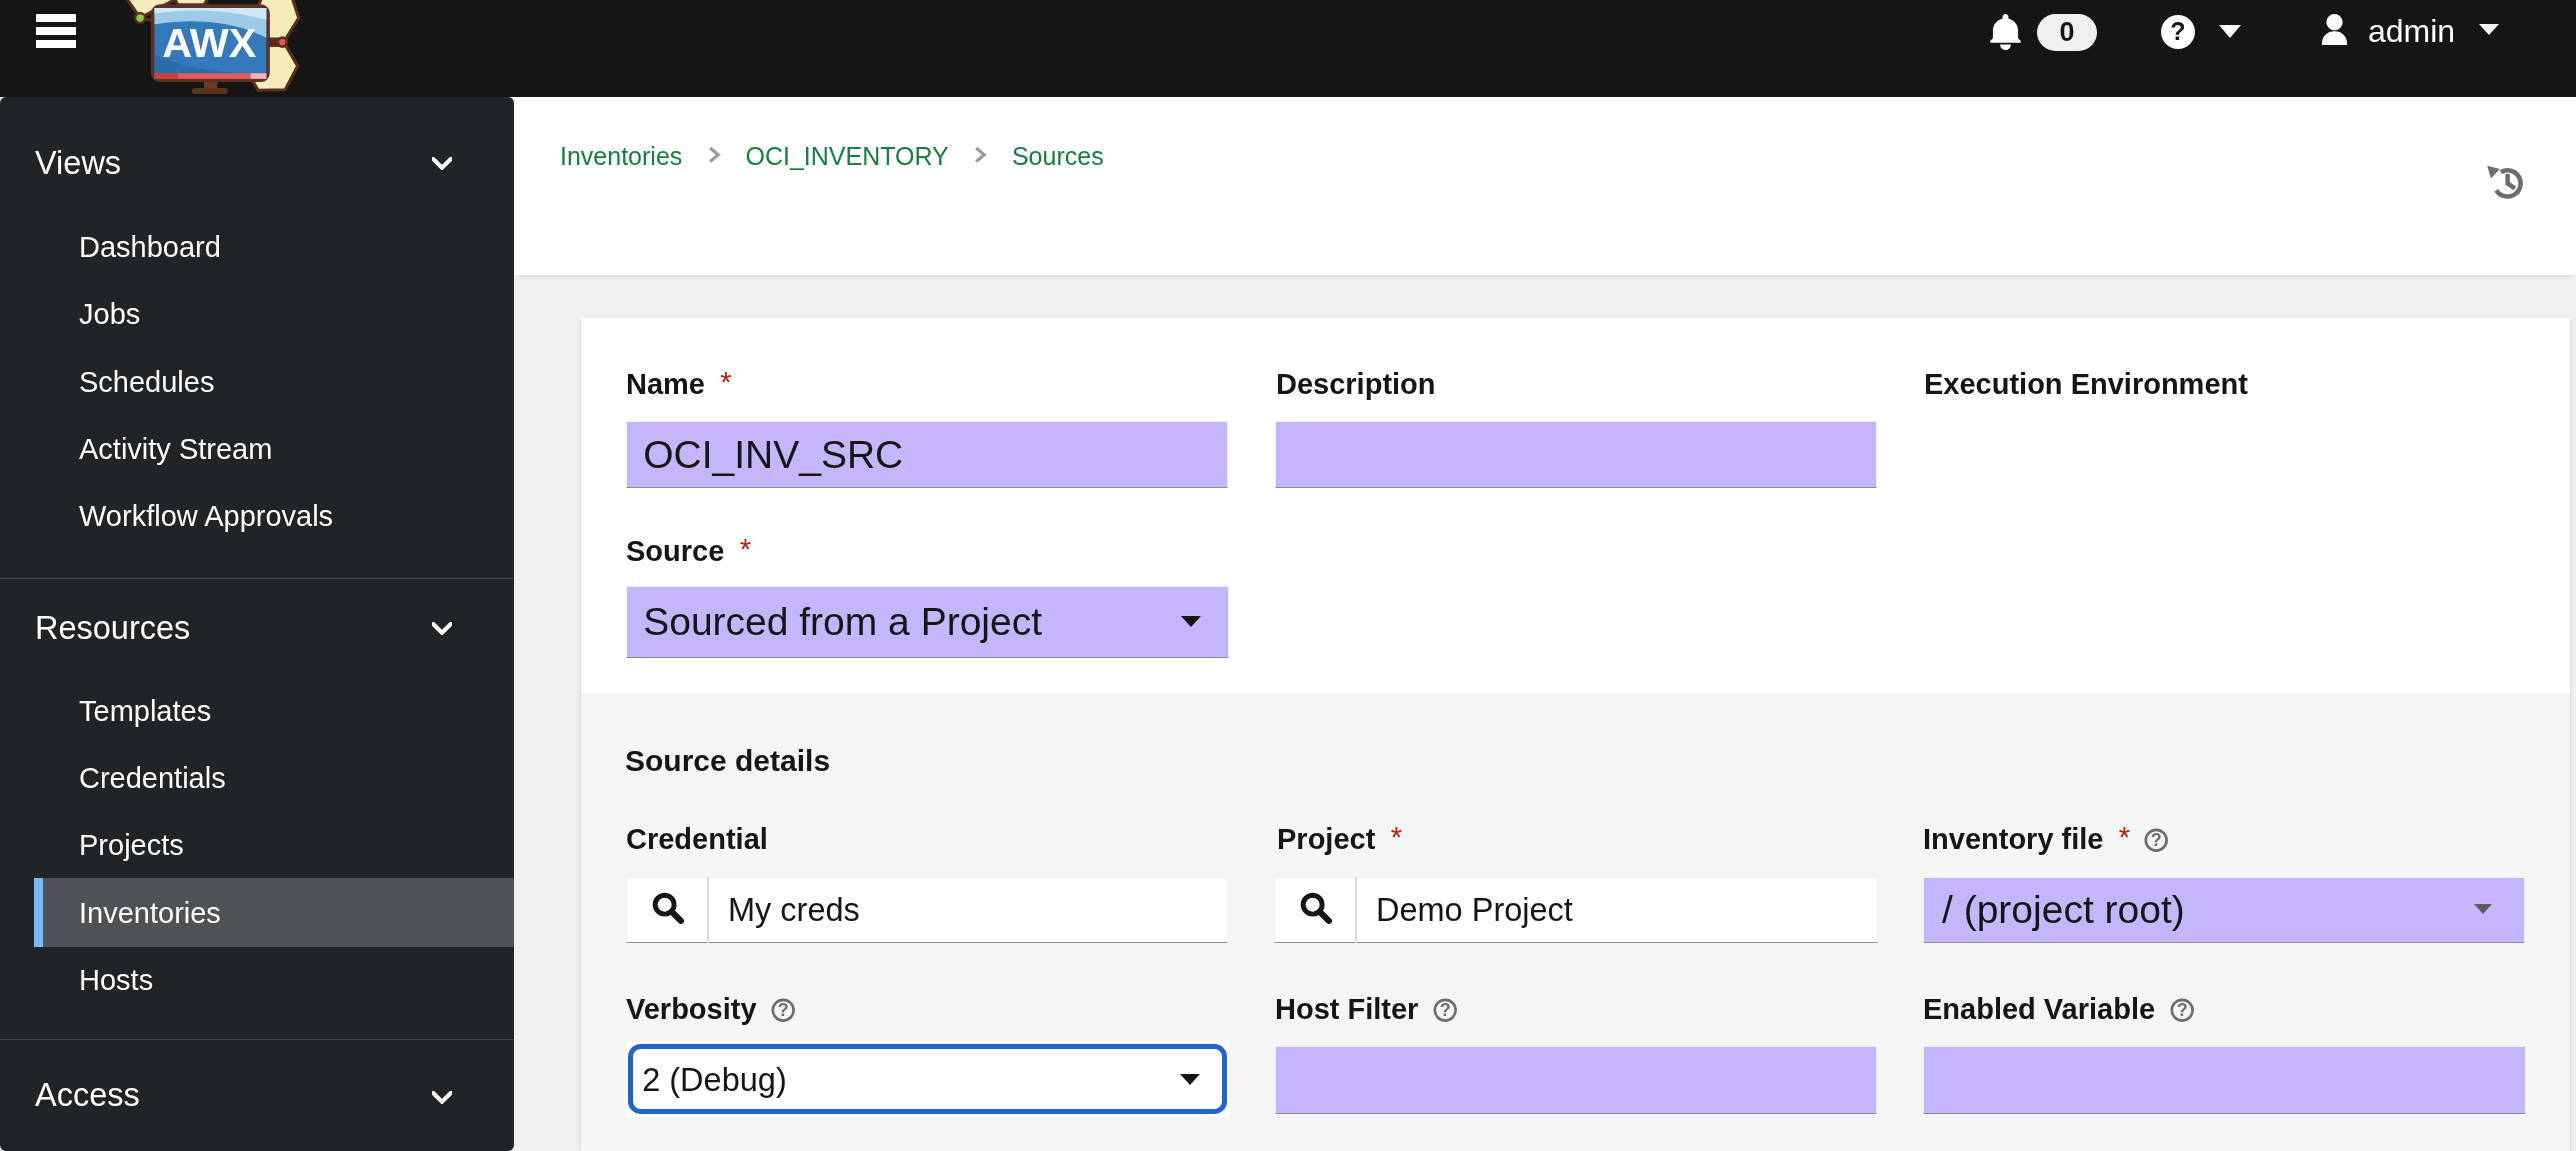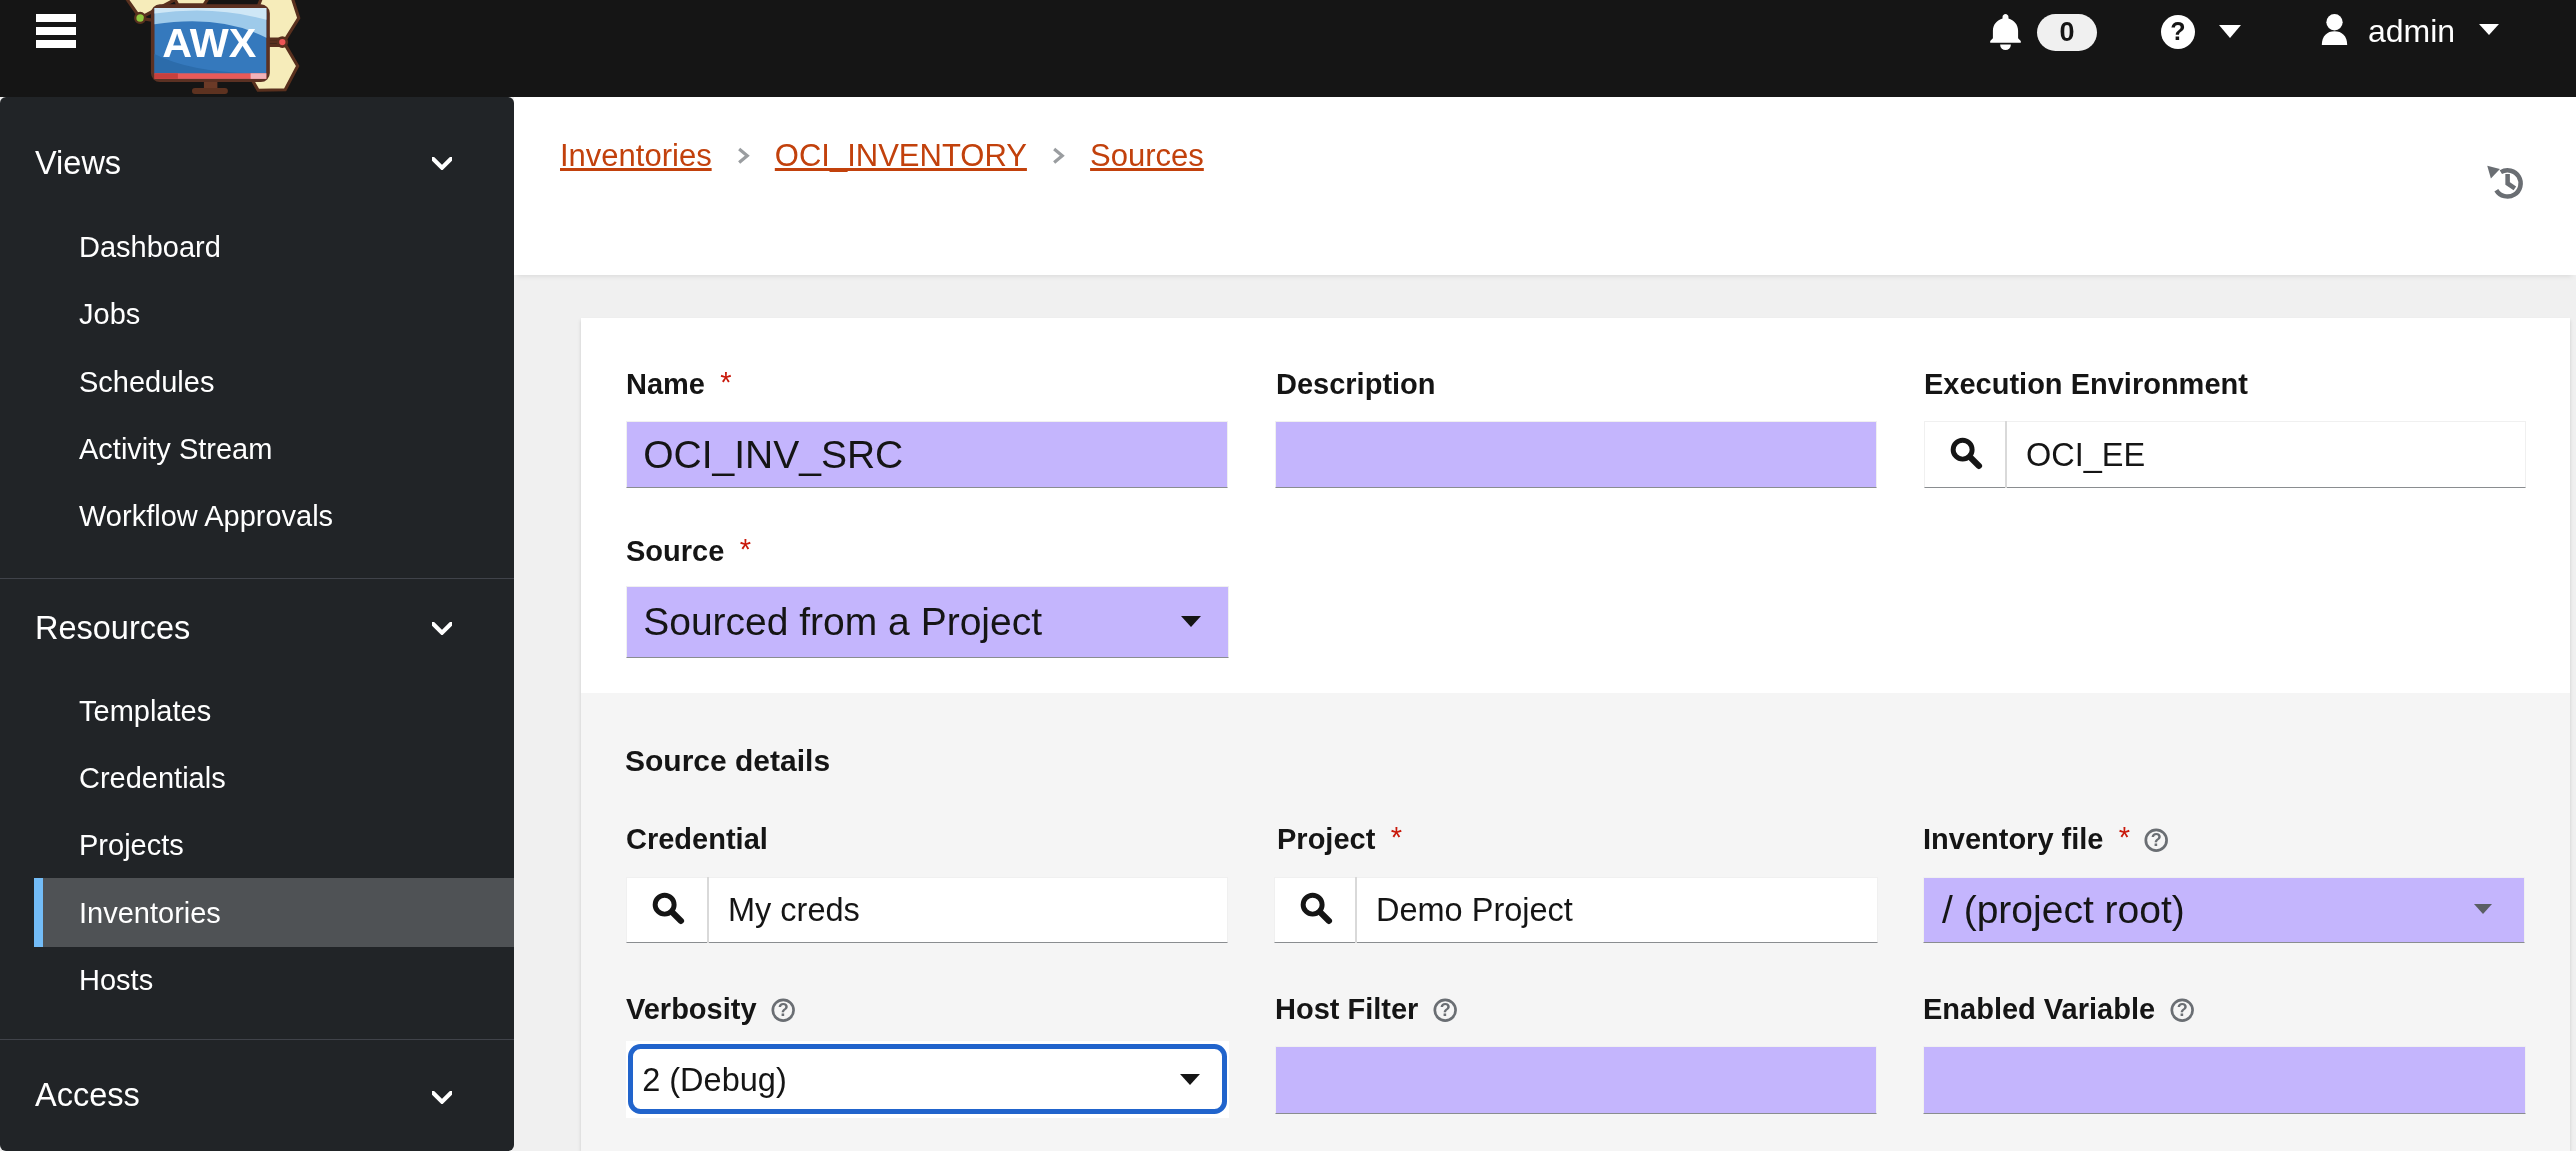--- a/index.html
+++ b/index.html
@@ -14,21 +14,21 @@
 
 #sidebar { position:absolute; left:0; top:97px; width:514px; height:1054px; background:#212427; z-index:20;border-radius:6px; }
 .navtitle { position:absolute; left:35px; color:#fff; font-size:32.5px; line-height:40px; font-weight:400; }
 .navitem { position:absolute; left:79px; color:#fff; font-size:29px; line-height:36px; font-weight:400; }
 .navchev { position:absolute; left:432px; width:20px; height:12.6px; }
 .navdiv { position:absolute; left:0; width:514px; height:0.9px; background:#40434a; }
 #navsel { position:absolute; left:34px; top:781px; width:480px; height:69px; background:#4f5255; border-left:9px solid #73bcf7; }
 
 
 #pagehead { position:absolute; left:514px; top:97px; width:2062px; height:178px; background:#fff; z-index:10; box-shadow:0 3.6px 5.4px -2.7px rgba(3,3,3,.10); }
-#crumbs { position:absolute; left:46px; top:42px; font-size:31px; line-height:34px; color:#c2410c;text-decoration:underline; }
+#crumbs { position:absolute; left:46px; top:42px; font-size:25px; line-height:34px; color:#15803d; }
 #crumbs .sep { display:inline-block; margin:0 24.4px; position:relative; top:0.9px; }
 #ptitle { position:absolute; left:45px; top:86px; font-size:42px; letter-spacing:-0.9px; line-height:56px; font-weight:700; color:#151515; }
 
 
 #pagebody { position:absolute; left:514px; top:275px; width:2062px; height:876px; background:#f0f0f0;margin-left:24px; }
 #card { position:absolute; left:43px; top:43px; width:1989px; height:833px; background:#fff; box-shadow:0 1.8px 3.6px rgba(3,3,3,.16); }
 #cardsec2 { position:absolute; left:0; top:375px; width:1989px; height:459px; background:#f5f5f5; }
 
 
 .flabel { position:absolute; font-size:29px; line-height:40px; font-weight:700; color:#151515; white-space:nowrap; }
@@ -149,28 +149,20 @@
   </div>
 
   <div class="flabel" style="left:88px;top:89px">Name<span class="req">*</span></div>
   <div class="flabel" style="left:738px;top:89px">Description</div>
   <div class="flabel" style="left:1386px;top:89px">Execution Environment</div>
 
   <div class="tfield" style="left:88px;top:146px;width:602px;height:67px">
       <span class="tval">OCI_INV_SRC</span>
     </div>
   <div class="tfield" style="left:737px;top:146px;width:602px;height:67px"></div>
-  <div class="sgroup" style="left:1386px;top:146px;width:602px;height:67px">
-    <svg style="position:absolute;left:25px;top:15.3px" width="32.5" height="32.5" viewBox="0 0 36 36">
-        <circle cx="14" cy="14" r="10.5" fill="none" stroke="#151515" stroke-width="5.5"></circle>
-        <line x1="22" y1="22" x2="32" y2="32" stroke="#151515" stroke-width="7" stroke-linecap="round"></line>
-      </svg>
-    <div class="sdiv"></div>
-    <span class="tval">OCI_EE</span>
-  </div>
 
   <div class="flabel" style="left:88px;top:256px">Source<span class="req">*</span></div>
   <div class="tfield" style="left:88px;top:311px;width:603px;height:72px">
     <span class="tval">Sourced from a Project</span>
     <div class="caretdn" style="right:27px;top:29px"></div>
   </div>
 
   <div class="flabel" style="left:87px;top:466px;font-size:30px">Source details</div>
 
   <div class="flabel" style="left:88px;top:544px">Credential</div>

